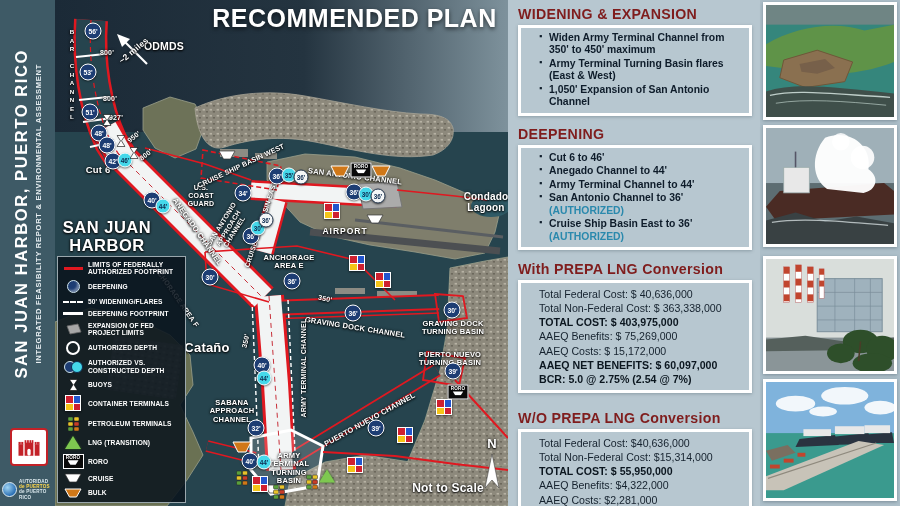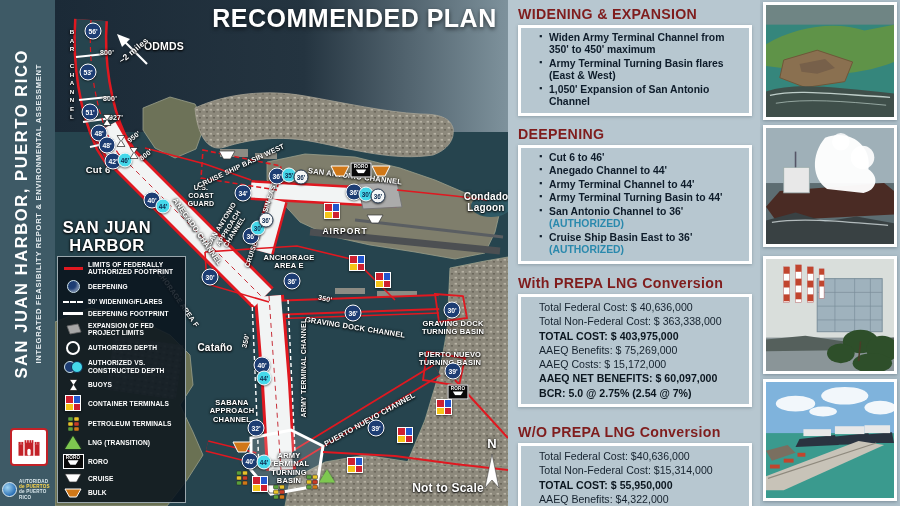--- a/index.html
+++ b/index.html
@@ -209,21 +209,21 @@
     <span class="ml" style="left:234px;top:262px;width:70px;">ANCHORAGE AREA E</span>
     <span class="ml nw" style="left:290px;top:232px;font-size:8.5px;letter-spacing:1px;">AIRPORT</span>
     <span class="ml" style="left:431px;top:202px;width:54px;font-size:10px;">Condado Lagoon</span>
     <span class="ml nw" style="left:300px;top:328px;transform:translate(-50%,-50%) rotate(9deg);">GRAVING DOCK CHANNEL</span>
     <span class="ml" style="left:398px;top:328px;width:84px;">GRAVING DOCK TURNING BASIN</span>
     <span class="ml" style="left:395px;top:359px;width:84px;text-align:center;">PUERTO NUEVO TURNING BASIN</span>
     <span class="ml nw" style="left:315px;top:420px;transform:translate(-50%,-50%) rotate(-29deg);">PUERTO NUEVO CHANNEL</span>
     <span class="ml nw" style="left:249px;top:368px;transform:translate(-50%,-50%) rotate(-90deg);font-size:7px;">ARMY TERMINAL CHANNEL</span>
     <span class="ml" style="left:234px;top:469px;width:52px;">ARMY TERMINAL TURNING BASIN</span>
     <span class="ml" style="left:177px;top:412px;width:62px;">SABANA APPROACH CHANNEL</span>
-    <span class="ml nw" style="left:160px;top:348px;font-size:10px;">Cataño</span>
+    <span class="ml nw" style="left:152px;top:348px;font-size:13px;">Cataño</span>
     <span class="ml nw" style="left:437px;top:444px;font-size:13px;">N</span>
     <span class="ml nw" style="left:393px;top:489px;font-size:12px;font-weight:bold;">Not to Scale</span>
 
     <span class="ml nw" style="left:52px;top:53px;font-size:7px;">800'</span>
     <span class="ml nw" style="left:55px;top:99px;font-size:7px;">800'</span>
     <span class="ml nw" style="left:61px;top:118px;font-size:7px;">927'</span>
     <span class="ml nw" style="left:79px;top:137px;font-size:7px;transform:translate(-50%,-50%) rotate(-38deg);">950'</span>
     <span class="ml nw" style="left:91px;top:155px;font-size:7px;transform:translate(-50%,-50%) rotate(-38deg);">800'</span>
     <span class="ml nw" style="left:191px;top:341px;font-size:7px;transform:translate(-50%,-50%) rotate(-78deg);">350'</span>
     <span class="ml nw" style="left:270px;top:299px;font-size:7px;transform:translate(-50%,-50%) rotate(12deg);">350'</span>
@@ -537,21 +537,20 @@
         <li>1,050' Expansion of San Antonio Channel</li>
       </ul>
     </div>
 
     <div class="ph mt1">DEEPENING</div>
     <div class="pbox">
       <ul>
         <li><span>Cut 6 to 46'</span></li>
         <li><span>Anegado Channel to 44'</span></li>
         <li><span>Army Terminal Channel to 44'</span></li>
-        <li><span>Army Terminal Turning Basin to 44'</span></li>
         <li><span>San Antonio Channel to 36'</span><span class="auth">(AUTHORIZED)</span></li>
         <li><span>Cruise Ship Basin East to 36'</span><span class="auth">(AUTHORIZED)</span></li>
       </ul>
     </div>
 
     <div class="ph mt2">With PREPA LNG Conversion</div>
     <div class="pbox">
       <div class="cline">Total Federal Cost: $ 40,636,000</div>
       <div class="cline">Total Non-Federal Cost: $ 363,338,000</div>
       <div class="cline b">TOTAL COST: $ 403,975,000</div>

